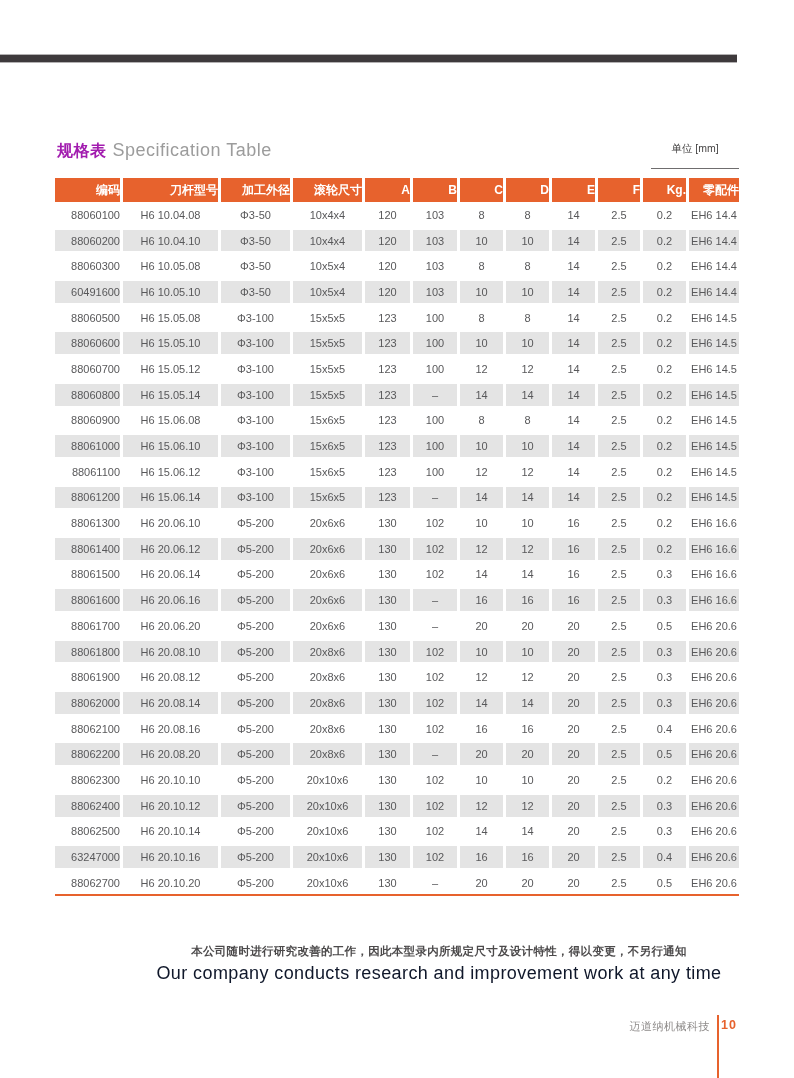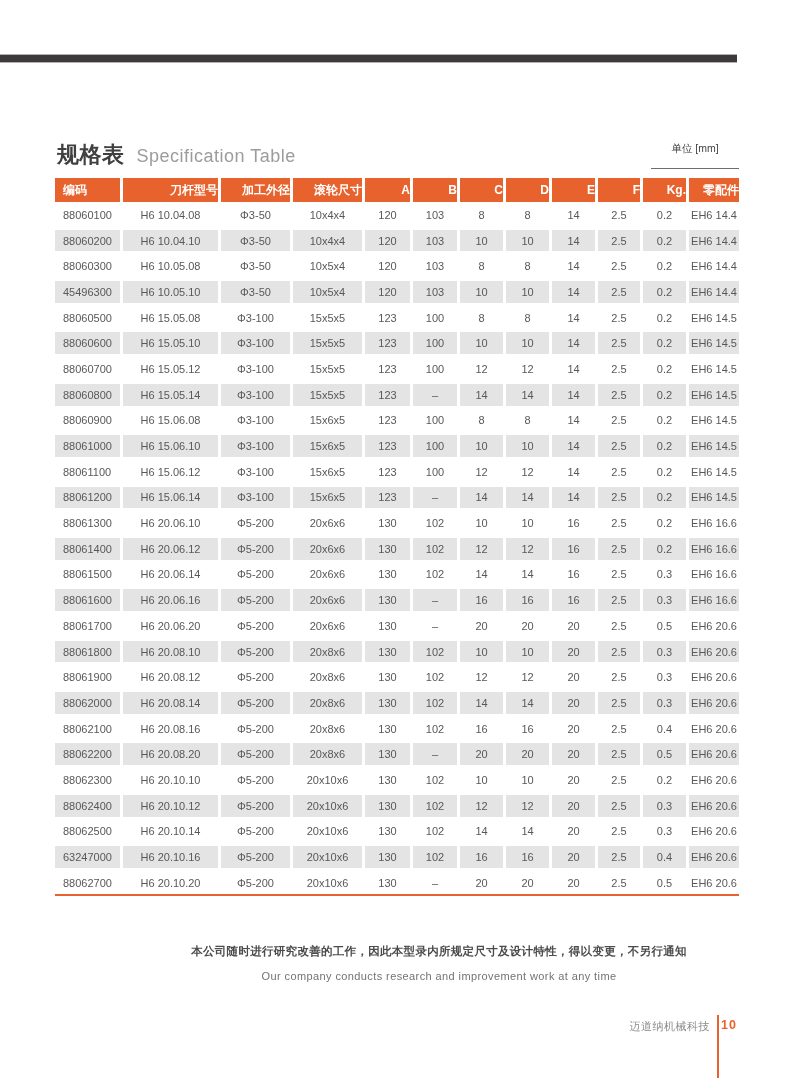--- a/index.html
+++ b/index.html
@@ -10,52 +10,52 @@
     font-family:"Liberation Sans","DejaVu Sans",sans-serif;
     overflow:hidden;
   }
   
   .top-bar{
     position:absolute;left:0;top:54px;width:737px;height:7px;
     background:#3e3a3c;border-top:1px solid #b3b1b2;border-bottom:1px solid #b3b1b2;
   }
   
   .title-row{position:absolute;left:57px;top:140px;width:682px;height:30px;}
-  .title-zh{font-size:22px;font-weight:bold;color:#404040;letter-spacing:0.5px;}
-  .title-en{font-size:18px;color:#9c9c9c;margin-left:12px;letter-spacing:0.5px;}
+  .title-zh{font-size:16px;font-weight:bold;color:#a21caf;letter-spacing:0.5px;}
+  .title-en{font-size:18px;color:#9c9c9c;margin-left:6px;letter-spacing:0.5px;}
   .unit-box{
     position:absolute;right:0;top:2px;width:88px;
     text-align:center;font-size:10.5px;color:#454343;
     padding-bottom:12px;border-bottom:1px solid #6f6d6e;
   }
   
   table.spec{
     position:absolute;left:55px;top:178px;width:684px;
     border-collapse:separate;border-spacing:0;table-layout:fixed;
   }
   table.spec th,table.spec td{box-sizing:border-box;overflow:hidden;white-space:nowrap;}
   table.spec th{
     background:#e7622d;color:#ffffff;font-weight:bold;font-size:12px;
     height:24px;text-align:right;padding:0;
   }
   table.spec td{
     font-size:11px;color:#58585a;text-align:center;height:25.7px;padding:0;
     background:#ffffff;
     border-top:2px solid #ffffff;border-bottom:2px solid #ffffff;
   }
-  table.spec th:first-child,table.spec td:first-child{text-align:left;padding-left:8px;}
+  table.spec th:first-child,table.spec td:first-child{text-align:right;padding-left:8px;}
   table.spec th + th, table.spec td + td{border-left:3px solid #ffffff;}
   table.spec tr.alt td{background:#e4e4e4;}
   .table-bottom-line{
     position:absolute;left:55px;top:894px;width:684px;height:2px;background:#e7622d;
   }
   
   .notice{position:absolute;right:55px;top:944px;width:600px;text-align:center;}
   .notice-zh{font-size:11.5px;font-weight:bold;color:#4c4a4b;letter-spacing:0.3px;}
-  .notice-en{font-size:11px;color:#737373;margin-top:11px;letter-spacing:0.4px;}
+  .notice-en{font-size:18px;color:#0f172a;margin-top:4px;letter-spacing:0.4px;}
   
   .footer-company{position:absolute;right:84px;top:1019px;font-size:11px;color:#8f8c8b;letter-spacing:0.5px;}
   .footer-divider{position:absolute;left:717px;top:1015px;width:1.5px;height:63px;background:#e7622d;}
   .footer-page{position:absolute;right:57px;top:1018px;font-size:12.5px;font-weight:bold;color:#e7622d;letter-spacing:1px;}
 </style>
 </head>
 <body>
 
 <div class="page">
 
@@ -134,21 +134,21 @@
           <td>120</td>
           <td>103</td>
           <td>8</td>
           <td>8</td>
           <td>14</td>
           <td>2.5</td>
           <td>0.2</td>
           <td>EH6 14.4</td>
         </tr>
         <tr class="alt">
-          <td>45496300</td>
+          <td>60491600</td>
           <td>H6 10.05.10</td>
           <td>Φ3-50</td>
           <td>10x5x4</td>
           <td>120</td>
           <td>103</td>
           <td>10</td>
           <td>10</td>
           <td>14</td>
           <td>2.5</td>
           <td>0.2</td>

